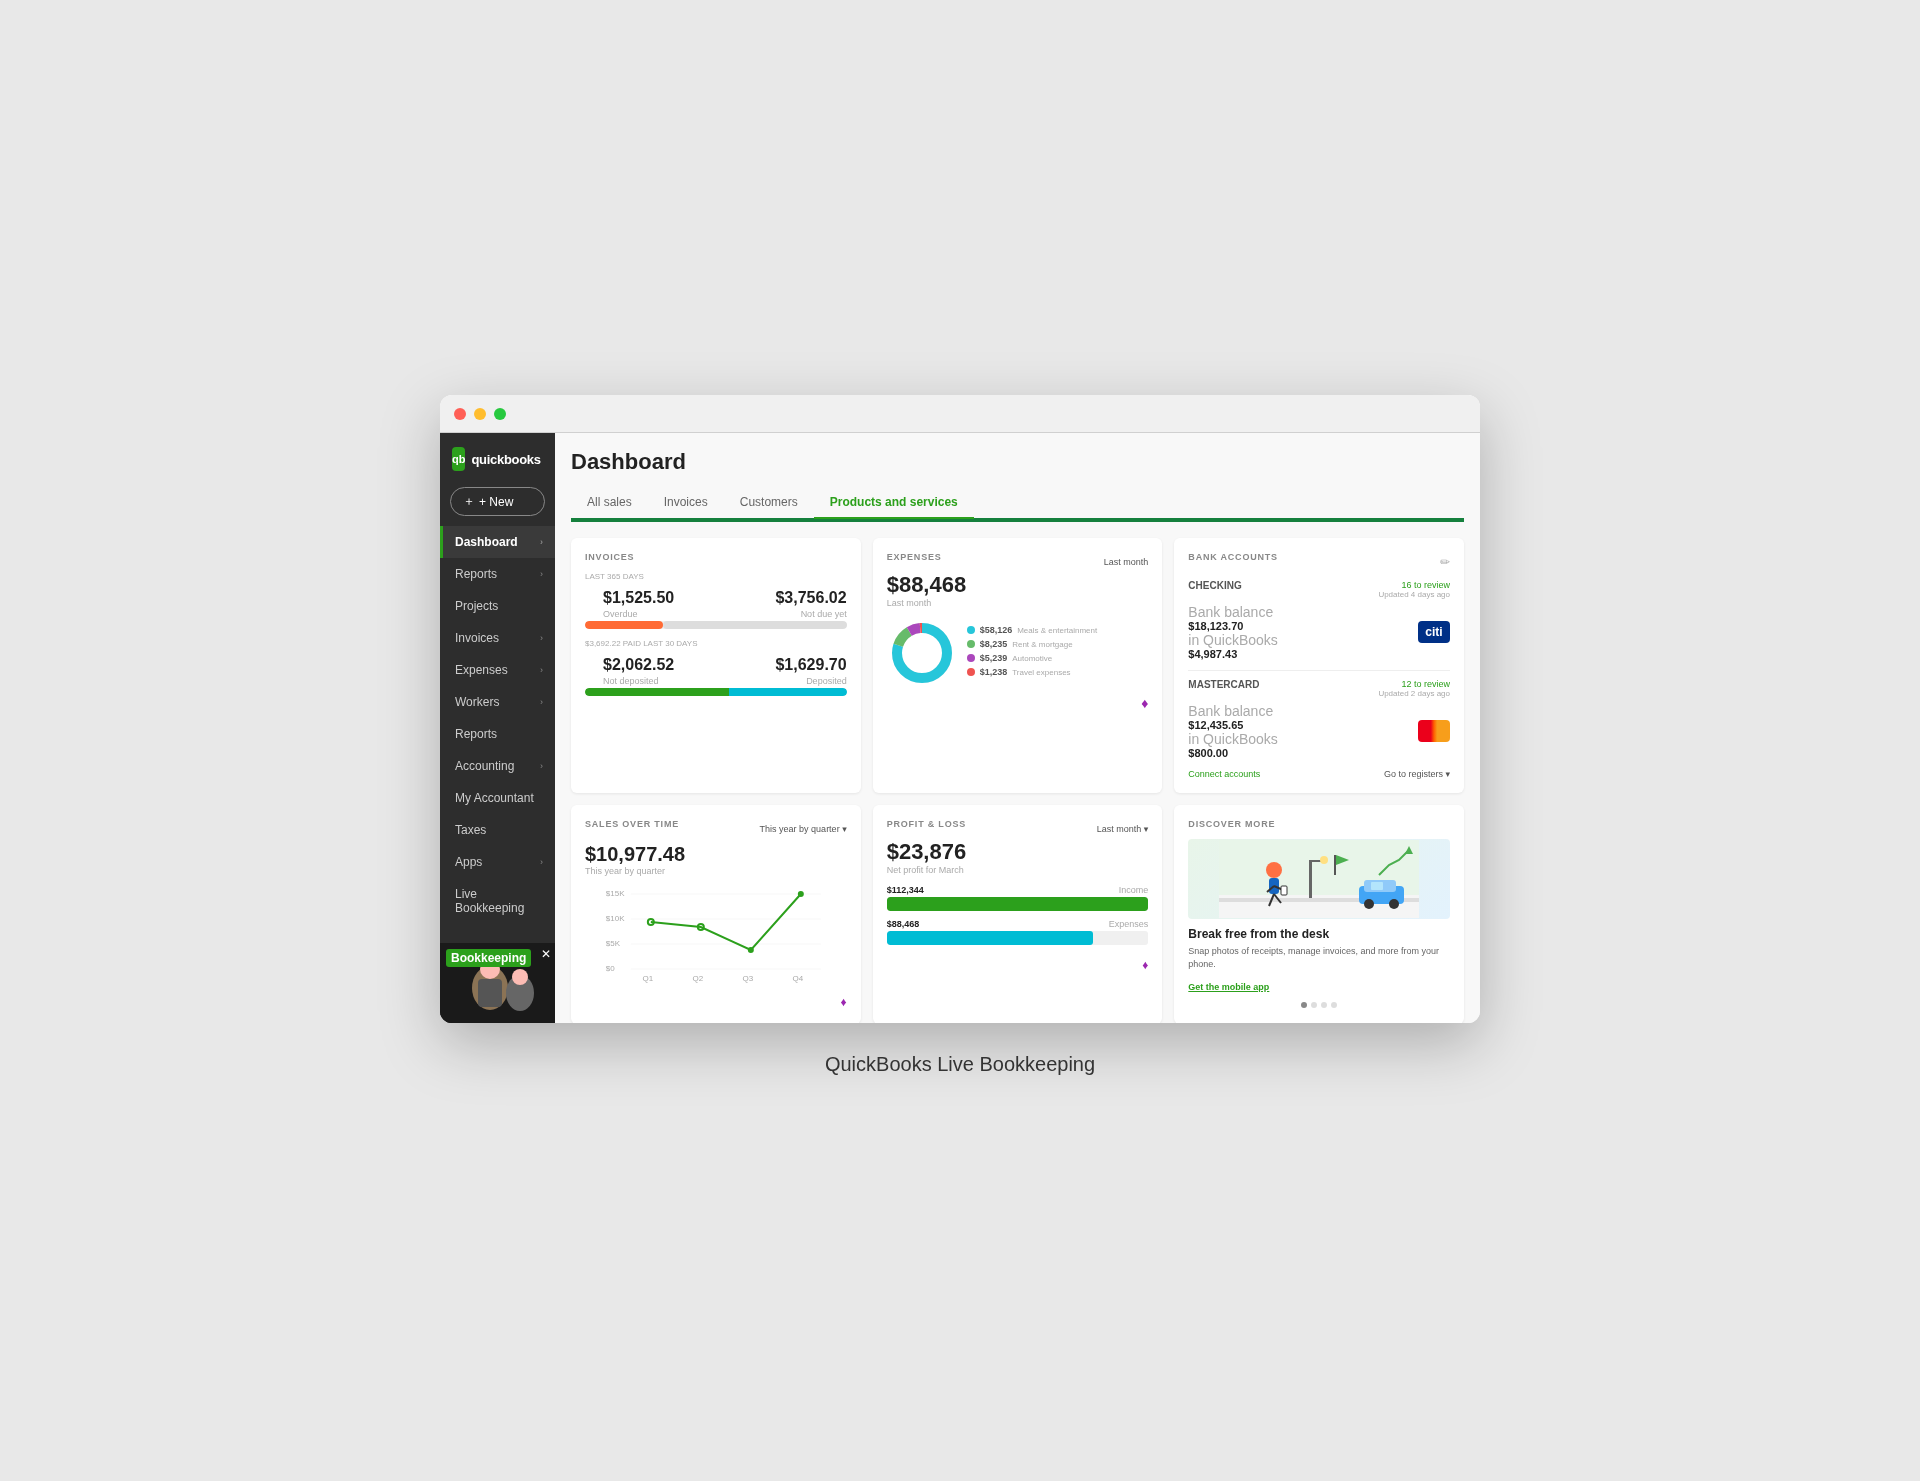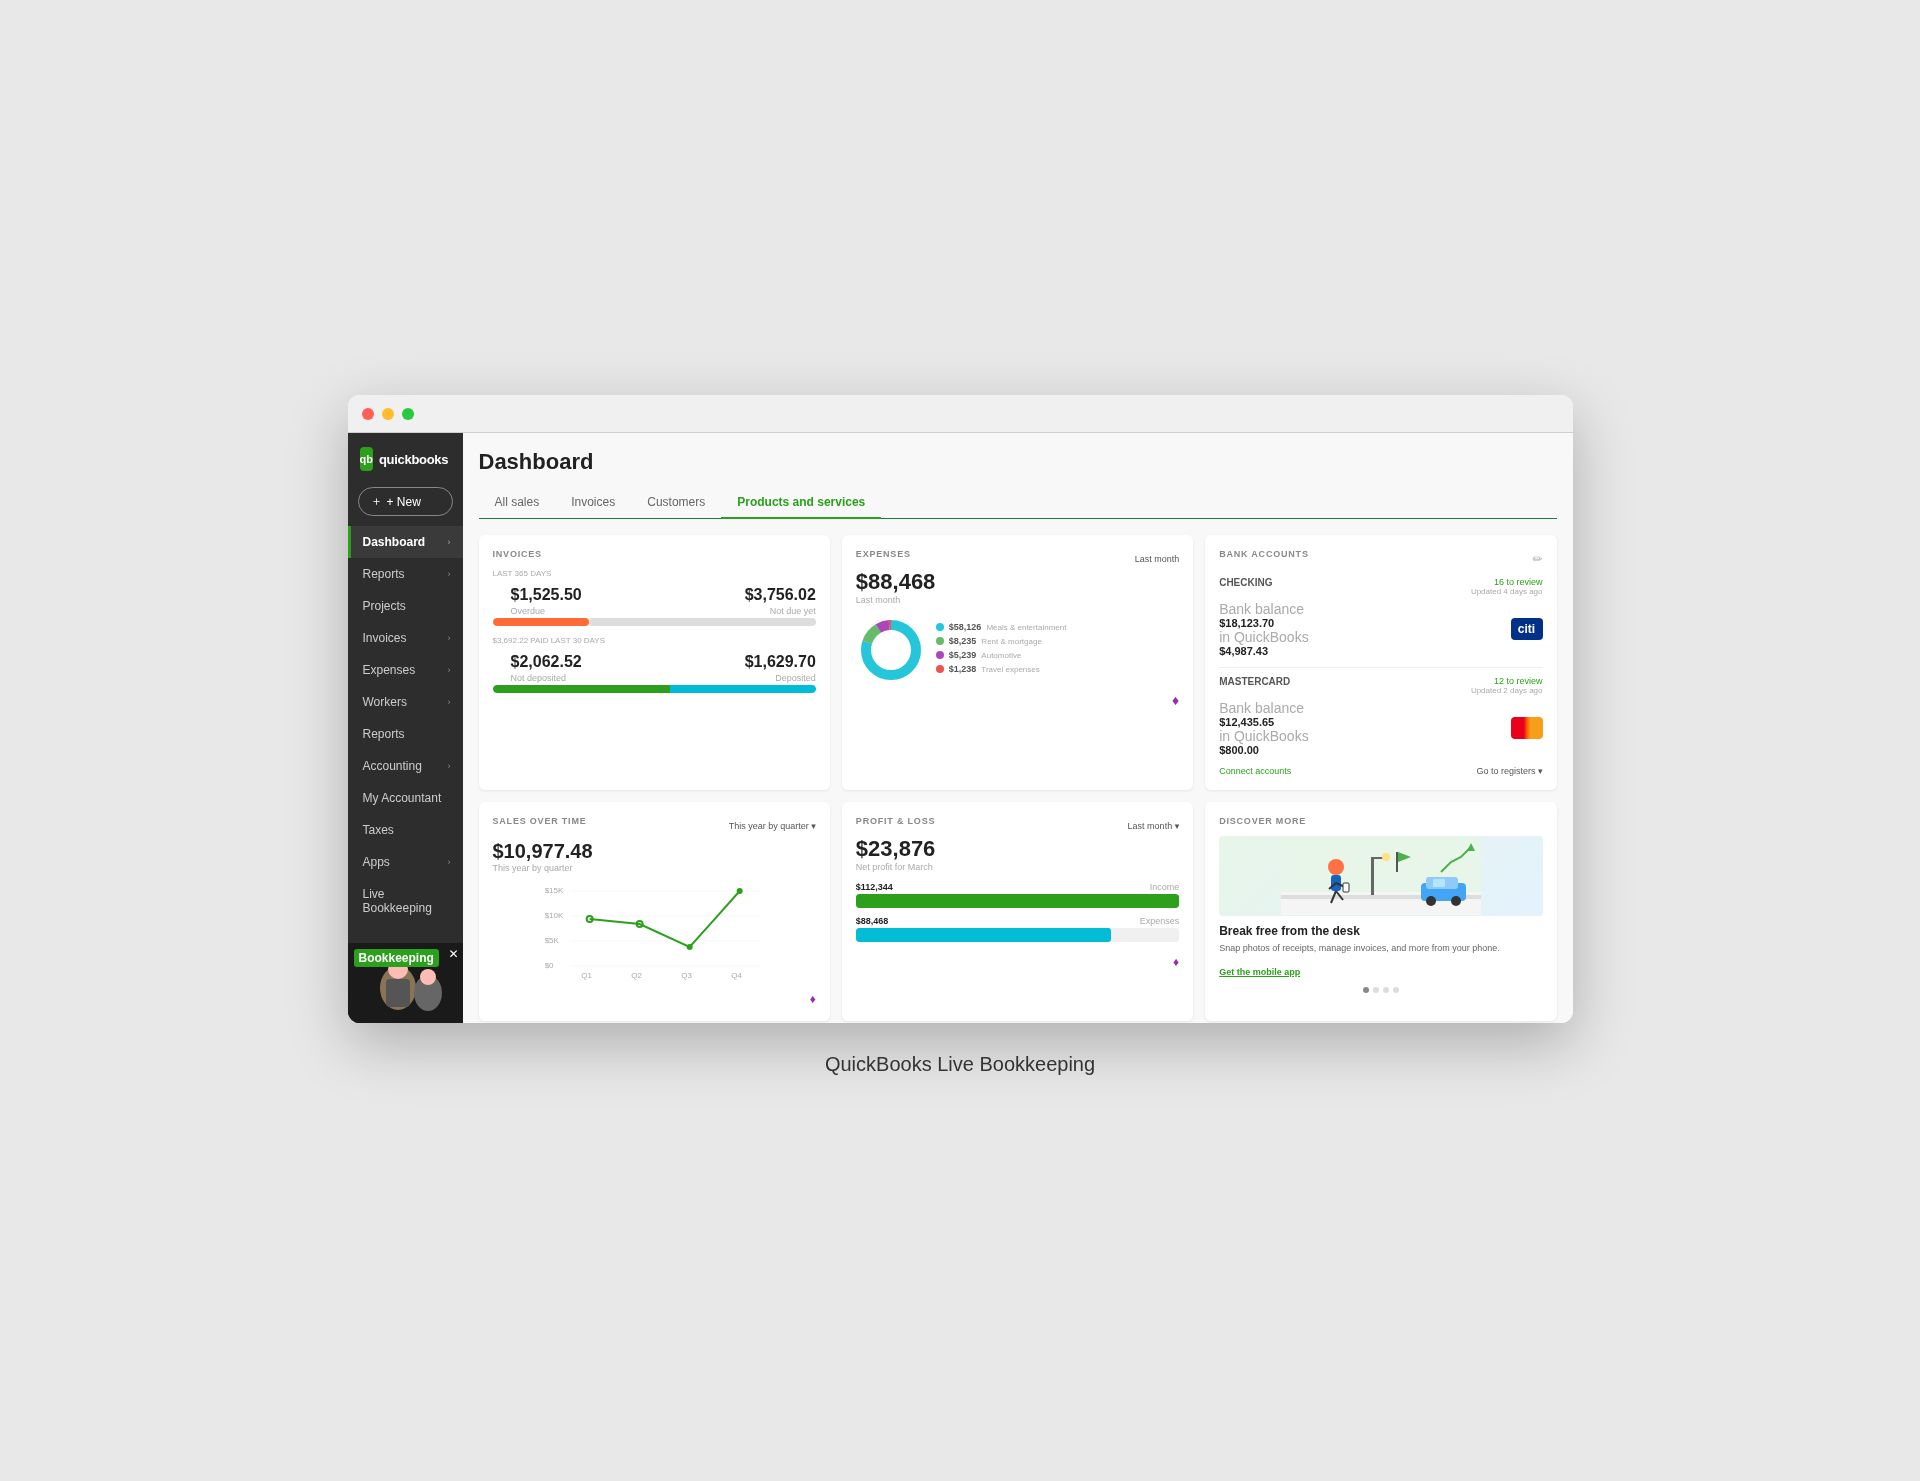--- a/index.html
+++ b/index.html
@@ -7,21 +7,21 @@
       background: #e8e8e8;
       font-family: -apple-system, BlinkMacSystemFont, 'Segoe UI', sans-serif;
       display: flex;
       flex-direction: column;
       align-items: center;
       justify-content: center;
       min-height: 100vh;
       padding: 40px 0;
     }
     .mac-window {
-      width: 1225px;
+      width: 1040px;
       background: #fff;
       border-radius: 12px;
       box-shadow: 0 20px 60px rgba(0,0,0,0.25);
       overflow: hidden;
     }
     .mac-titlebar {
       background: #f0f0f0;
       height: 38px;
       display: flex;
       align-items: center;
@@ -135,21 +135,21 @@
       font-size: 12px; color: #555; cursor: pointer; background: none; border: none;
     }
     .avatar-btn { display: flex; align-items: center; gap: 4px; cursor: pointer; font-size: 12px; color: #555; }
     .notif-icon { position: relative; cursor: pointer; }
     .notif-dot { position: absolute; top: -2px; right: -2px; width: 8px; height: 8px; background: red; border-radius: 50%; }
     
     .dashboard-area { flex: 1; overflow-y: auto; padding: 16px; }
     .dashboard-area::-webkit-scrollbar { width: 4px; }
     .page-title { font-size: 22px; font-weight: 700; color: #222; margin-bottom: 12px; }
     
-    .tabs { display: flex; gap: 0; margin-bottom: 16px; border-bottom: 1px solid #15803d; }
+    .tabs { display: flex; gap: 0; margin-bottom: 16px; border-bottom: 4px solid #15803d; }
     .tab {
       padding: 8px 16px;
       font-size: 12px;
       color: #666;
       cursor: pointer;
       border-bottom: 2px solid transparent;
       margin-bottom: -1px;
       background: none;
       border-top: none; border-left: none; border-right: none;
     }

